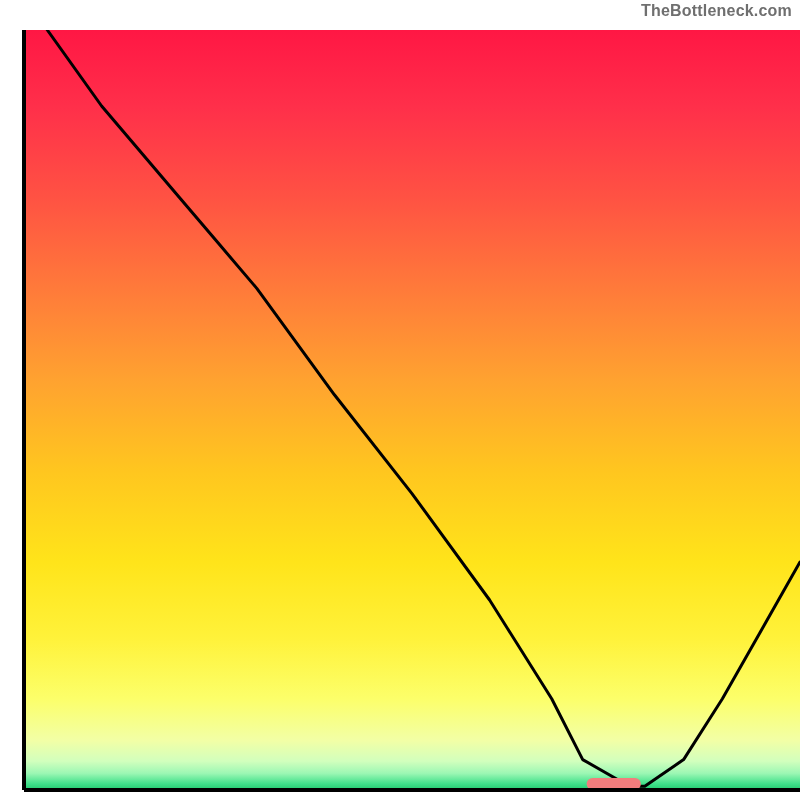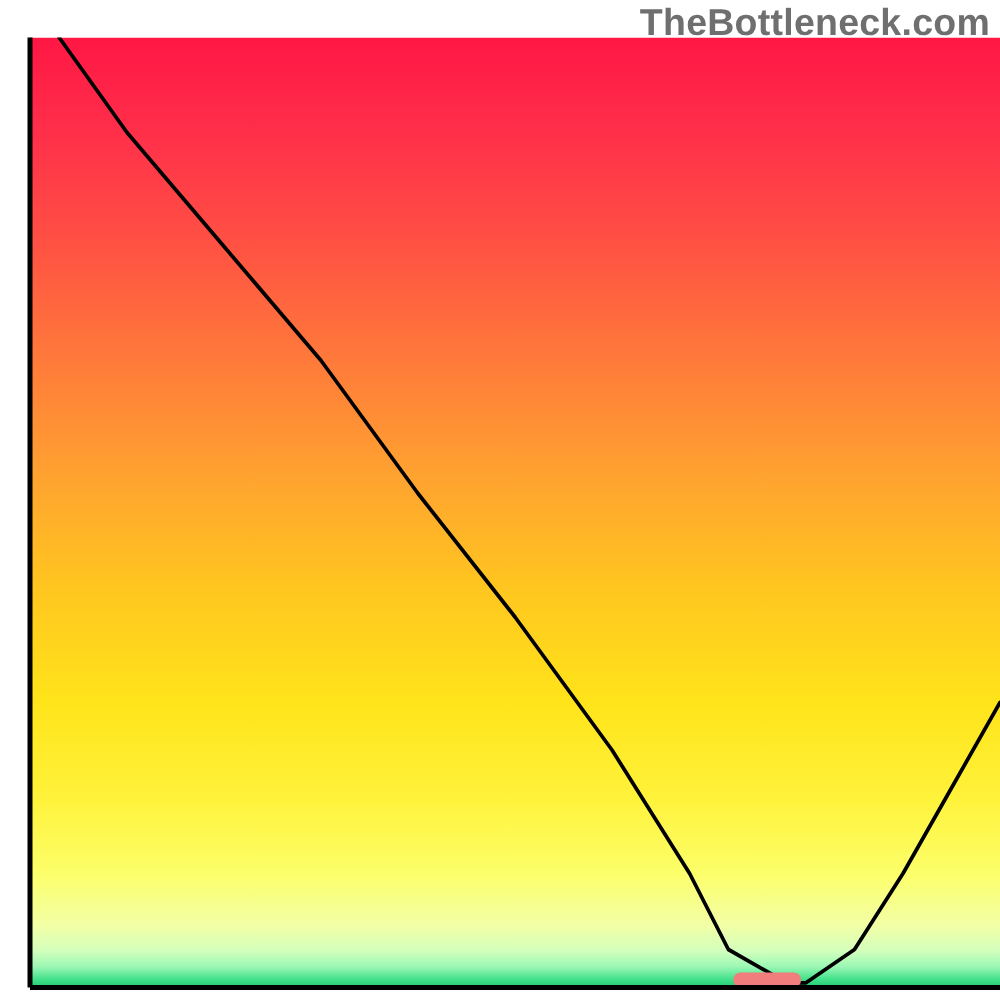--- a/index.html
+++ b/index.html
@@ -13,21 +13,21 @@
   }
   .canvas {
     position: relative;
     width: 800px;
     height: 800px;
   }
   .watermark {
     position: absolute;
     top: 2px;
     right: 8px;
-    font-size: 30px;
+    font-size: 16px;
     font-weight: 600;
     color: #6f6f6f;
     letter-spacing: 0.2px;
   }
   svg {
     display: block;
   }
 </style>
 </head>
 <body>

